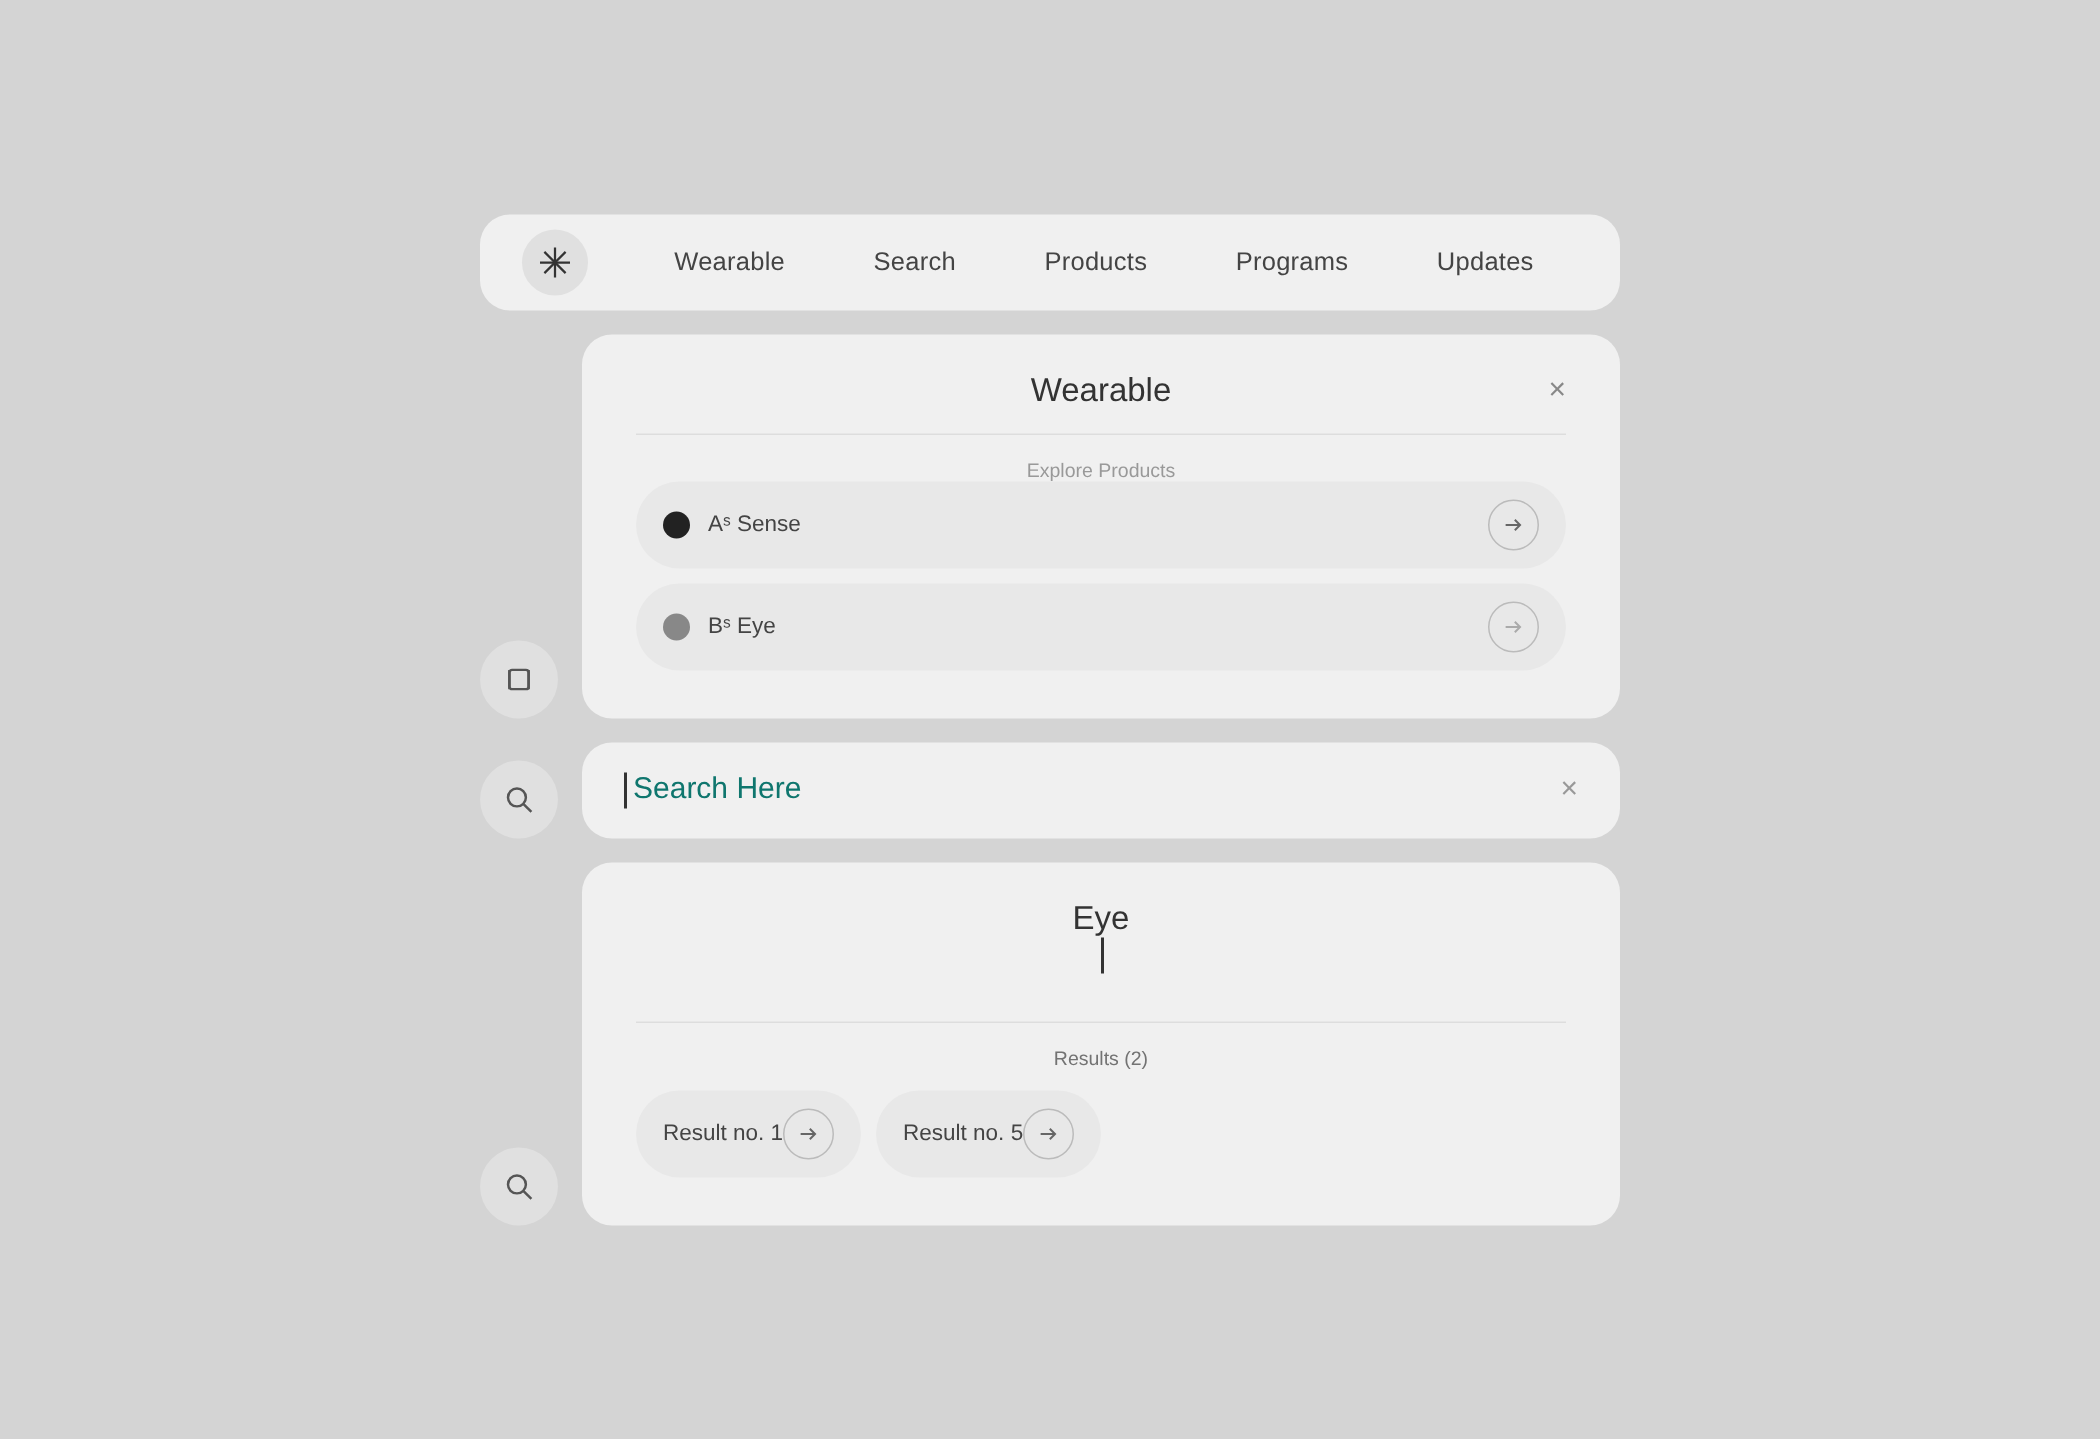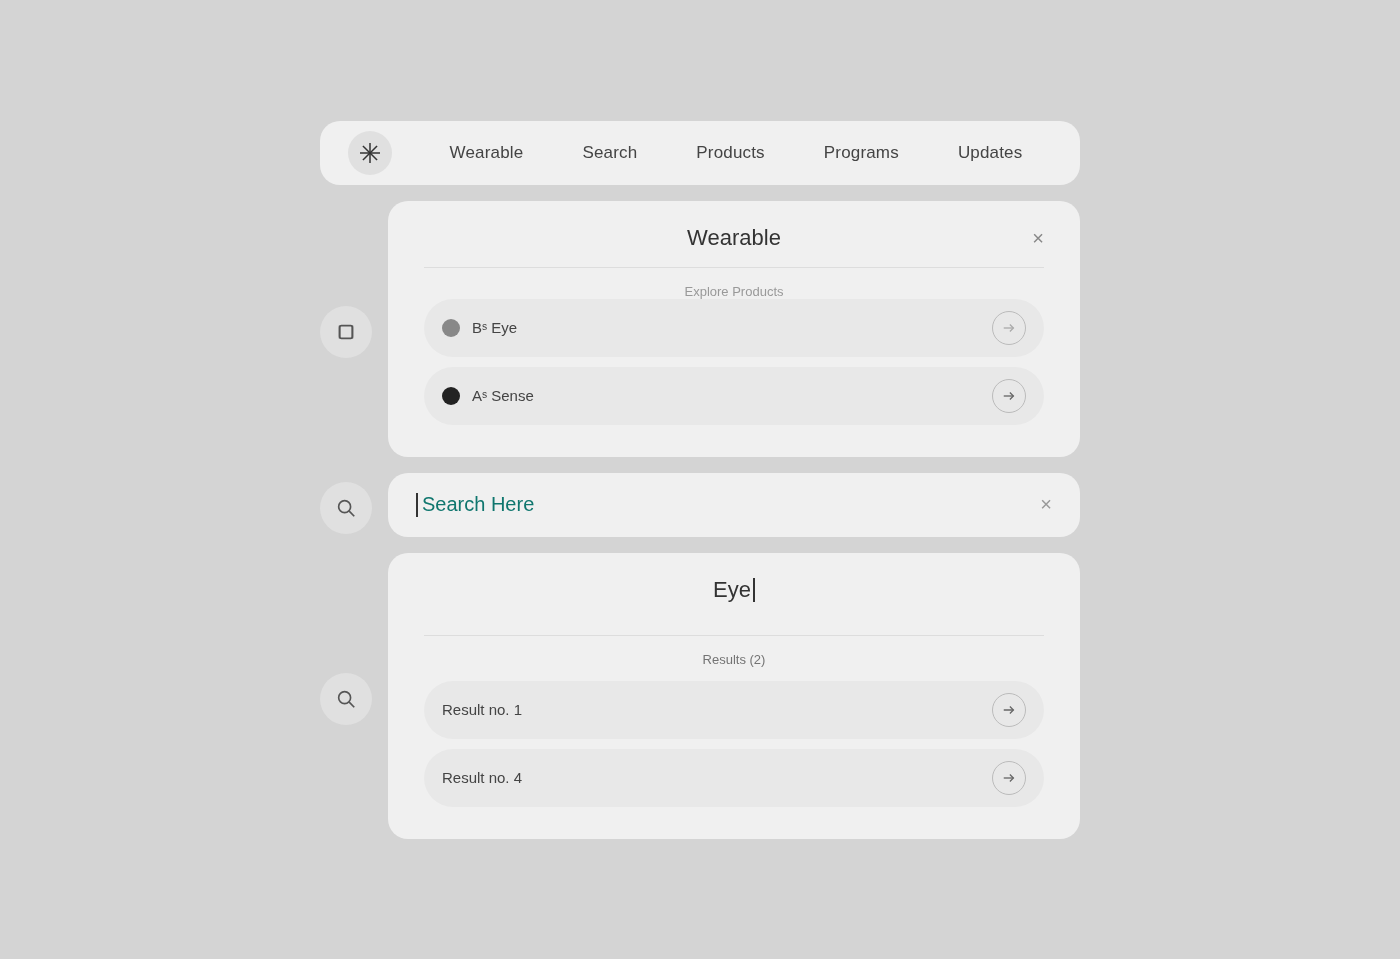--- a/index.html
+++ b/index.html
@@ -18,21 +18,21 @@
     .main-container {
       display: flex;
       flex-direction: column;
       gap: 16px;
       width: 760px;
     }
 
     
     .row {
       display: flex;
-      align-items: center;
+      align-items: flex-end;
       gap: 16px;
       border-radius: 18px;
     }
 
     
     .icon-btn {
       width: 52px;
       height: 52px;
       border-radius: 50%;
       background: #e0e0e0;
@@ -239,41 +239,42 @@
 
     .search-input-display {
       font-size: 22px;
       color: #333;
       text-align: center;
       margin-bottom: 16px;
       position: relative;
       display: flex;
       align-items: center;
       justify-content: center;
+      flex-direction: column;
     }
 
     .text-cursor {
       display: inline-block;
       width: 2px;
       height: 24px;
       background: #333;
       margin-left: 2px;
       vertical-align: middle;
     }
 
     .results-label {
       text-align: center;
       font-size: 13px;
       color: #737373;
       margin-bottom: 14px;
     }
 
     .result-list {
       display: flex;
-      flex-direction: column;
+      flex-direction: row;
       gap: 10px;
     }
 
     .result-item {
       background: #e8e8e8;
       border-radius: 40px;
       padding: 12px 18px;
       display: flex;
       align-items: center;
       justify-content: space-between;
@@ -323,38 +324,38 @@
         <div class="panel-header">
           <span class="panel-title">Wearable</span>
           <button class="close-btn">×</button>
         </div>
         <hr class="divider">
         <p class="section-label">Explore Products</p>
         <div class="product-list">
 
           <div class="product-item">
             <div class="product-left">
+              <div class="product-dot" style="background:#222;"></div>
+              <span class="product-name">Aˢ Sense</span>
+            </div>
+            <button class="arrow-btn">
+              <svg viewBox="0 0 16 16" fill="none" stroke="#666" stroke-width="1.5">
+                <line x1="2" y1="8" x2="13" y2="8"></line>
+                <polyline points="9,4 13,8 9,12"></polyline>
+              </svg>
+            </button>
+          </div>
+
+          <div class="product-item">
+            <div class="product-left">
               <div class="product-dot" style="background:#888;"></div>
               <span class="product-name">Bˢ Eye</span>
             </div>
             <button class="arrow-btn">
               <svg viewBox="0 0 16 16" fill="none" stroke="#aaa" stroke-width="1.5">
-                <line x1="2" y1="8" x2="13" y2="8"></line>
-                <polyline points="9,4 13,8 9,12"></polyline>
-              </svg>
-            </button>
-          </div>
-
-          <div class="product-item">
-            <div class="product-left">
-              <div class="product-dot" style="background:#222;"></div>
-              <span class="product-name">Aˢ Sense</span>
-            </div>
-            <button class="arrow-btn">
-              <svg viewBox="0 0 16 16" fill="none" stroke="#666" stroke-width="1.5">
                 <line x1="2" y1="8" x2="13" y2="8"></line>
                 <polyline points="9,4 13,8 9,12"></polyline>
               </svg>
             </button>
           </div>
         </div>
       </div>
     </div>
   </div>
 
@@ -397,21 +398,21 @@
             <span class="result-name">Result no. 1</span>
             <button class="arrow-btn">
               <svg viewBox="0 0 16 16" fill="none" stroke="#666" stroke-width="1.5">
                 <line x1="2" y1="8" x2="13" y2="8"></line>
                 <polyline points="9,4 13,8 9,12"></polyline>
               </svg>
             </button>
           </div>
 
           <div class="result-item">
-            <span class="result-name">Result no. 4</span>
+            <span class="result-name">Result no. 5</span>
             <button class="arrow-btn">
               <svg viewBox="0 0 16 16" fill="none" stroke="#666" stroke-width="1.5">
                 <line x1="2" y1="8" x2="13" y2="8"></line>
                 <polyline points="9,4 13,8 9,12"></polyline>
               </svg>
             </button>
           </div>
         </div>
       </div>
     </div>

